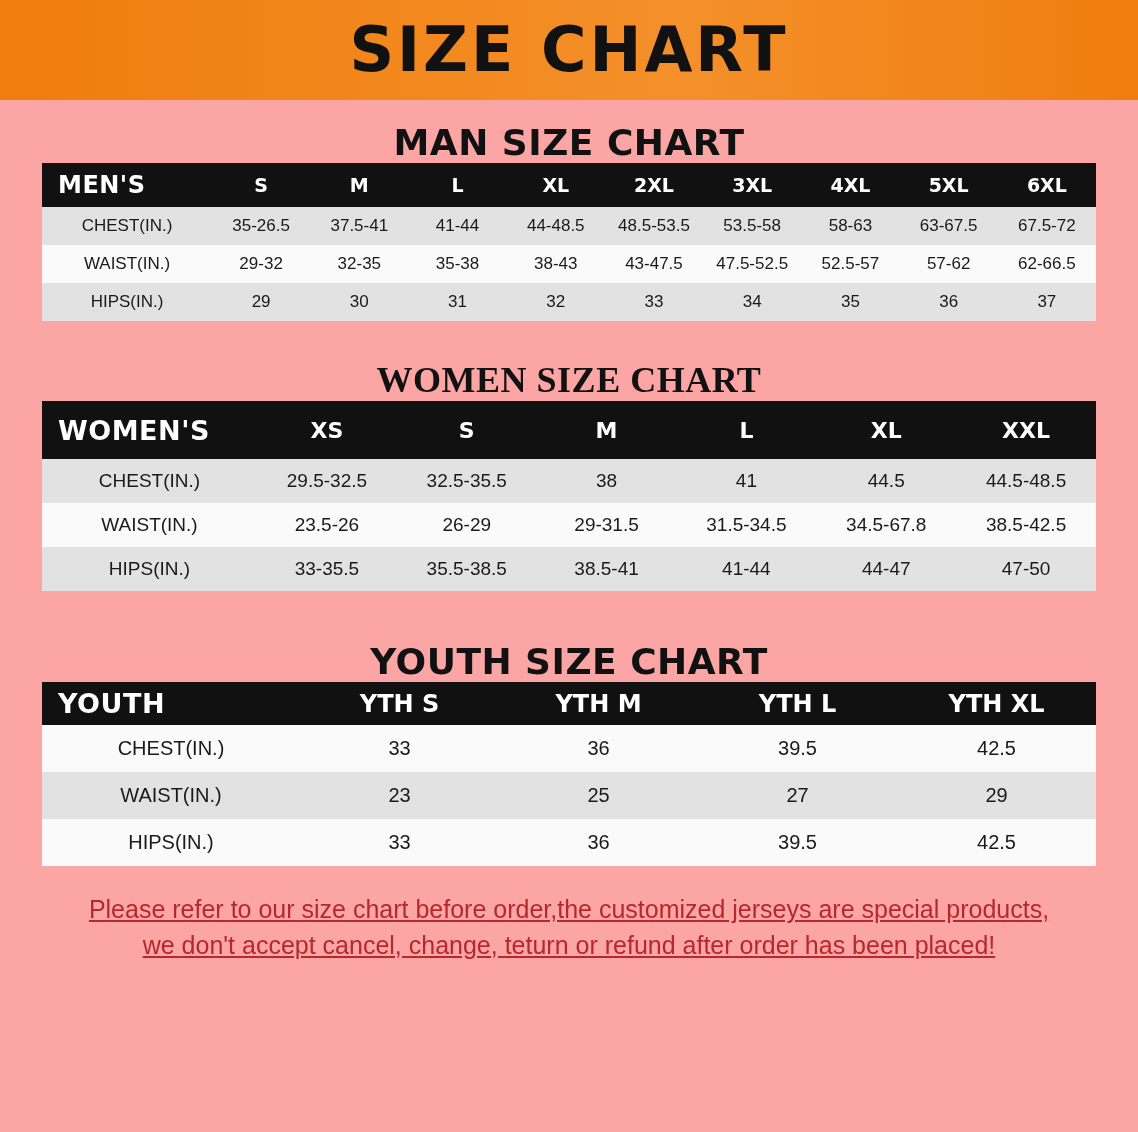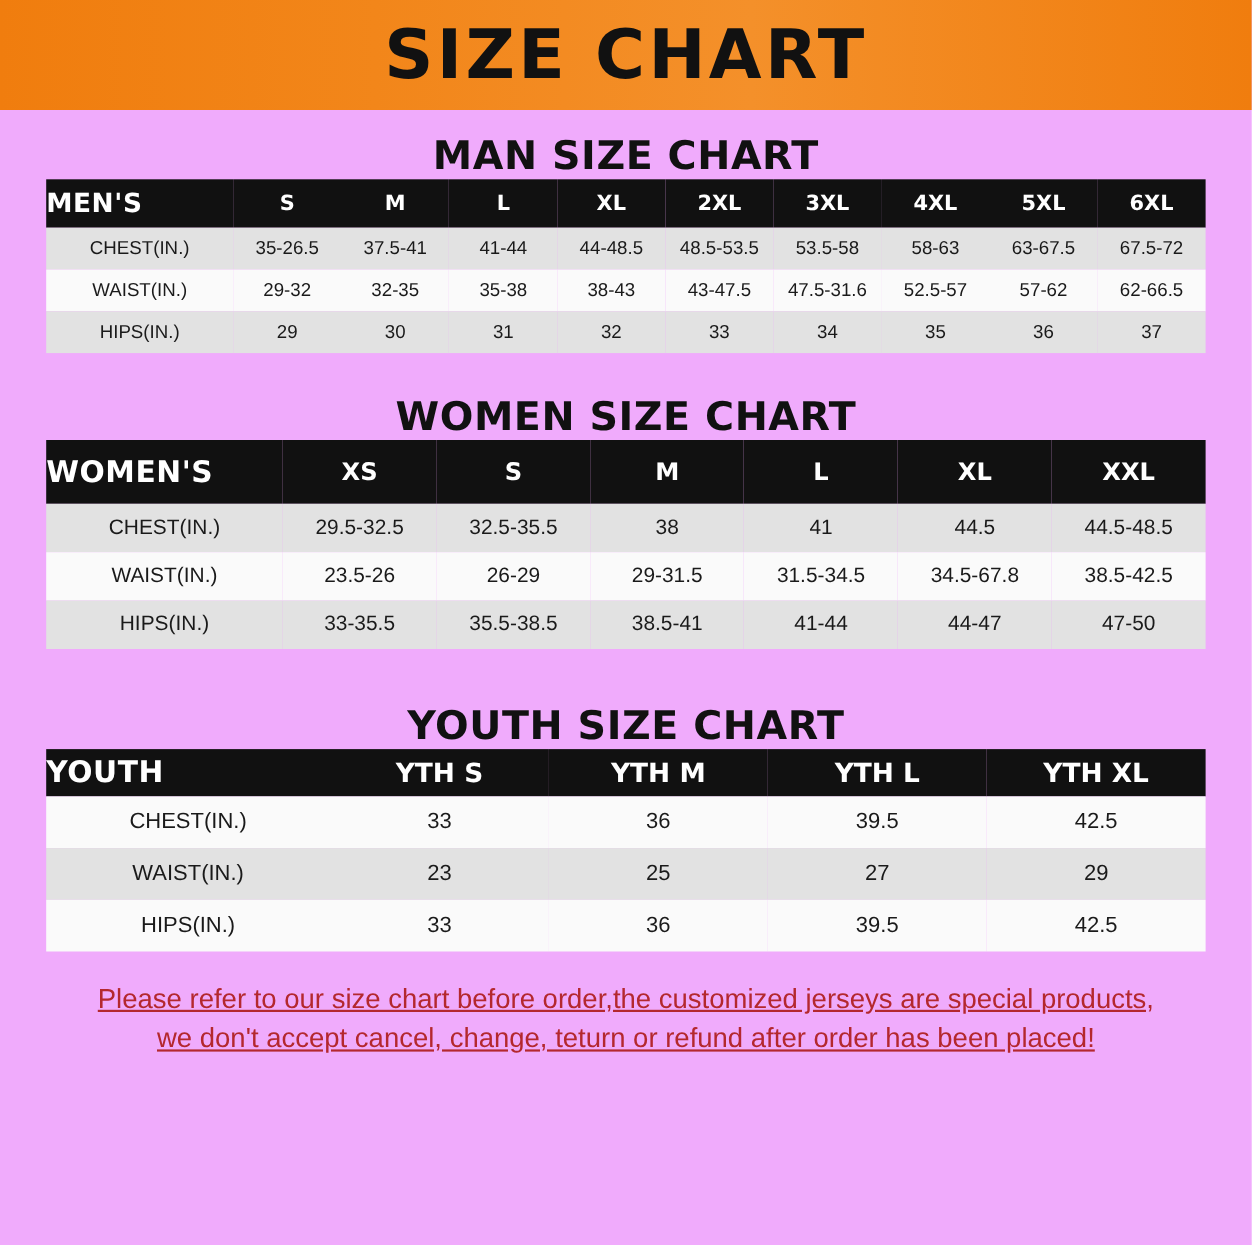--- a/index.html
+++ b/index.html
@@ -11,21 +11,21 @@
     height: 1132px;
     background: #ffffff;
     font-family: "Liberation Sans", sans-serif;
     overflow: hidden;
   }
 
   .page {
     position: relative;
     width: 1138px;
     height: 1132px;
-    background: #f0abfc;
+    background: #fca5a5;
   }
 
   
   .banner {
     height: 100px;
     background: linear-gradient(90deg, #f07d0e 0%, #f2861a 30%, #f4902a 60%, #f07d0e 100%);
     display: flex;
     align-items: center;
     justify-content: center;
   }
@@ -39,21 +39,21 @@
   }
 
   
   .section-heading {
     text-align: center;
     font-family: "DejaVu Sans", sans-serif;
     font-weight: bold;
     color: #111111;
   }
   .h-man   { font-size: 36px; margin-top: 22px; letter-spacing: 0.5px; }
-  .h-women { font-size: 36px; margin-top: 38px; letter-spacing: 0.5px; }
+  .h-women { font-size: 36px; margin-top: 38px; letter-spacing: 0.5px; font-family: Liberation Serif, serif; }
   .h-youth { font-size: 36px; margin-top: 50px; letter-spacing: 0.5px; }
 
   
   .table-wrap {
     margin: 0 auto;
     width: 1054px;
   }
   table {
     width: 100%;
     border-collapse: collapse;
@@ -62,20 +62,21 @@
   thead th {
     background: #111111;
     color: #ffffff;
     font-family: "DejaVu Sans", sans-serif;
     font-weight: bold;
     text-align: center;
     padding: 0;
   }
   thead th.label-col {
     text-align: left;
+    padding-left: 16px;
   }
   tbody td {
     text-align: center;
     color: #1a1a1a;
     font-family: "Liberation Sans", sans-serif;
   }
   tbody td.label-col {
     text-align: center;
   }
   tbody tr.odd td  { background: #e2e2e2; }
@@ -164,21 +165,21 @@
           <td>63-67.5</td>
           <td>67.5-72</td>
         </tr>
         <tr class="even">
           <td class="label-col">WAIST(IN.)</td>
           <td>29-32</td>
           <td>32-35</td>
           <td>35-38</td>
           <td>38-43</td>
           <td>43-47.5</td>
-          <td>47.5-31.6</td>
+          <td>47.5-52.5</td>
           <td>52.5-57</td>
           <td>57-62</td>
           <td>62-66.5</td>
         </tr>
         <tr class="odd">
           <td class="label-col">HIPS(IN.)</td>
           <td>29</td>
           <td>30</td>
           <td>31</td>
           <td>32</td>

